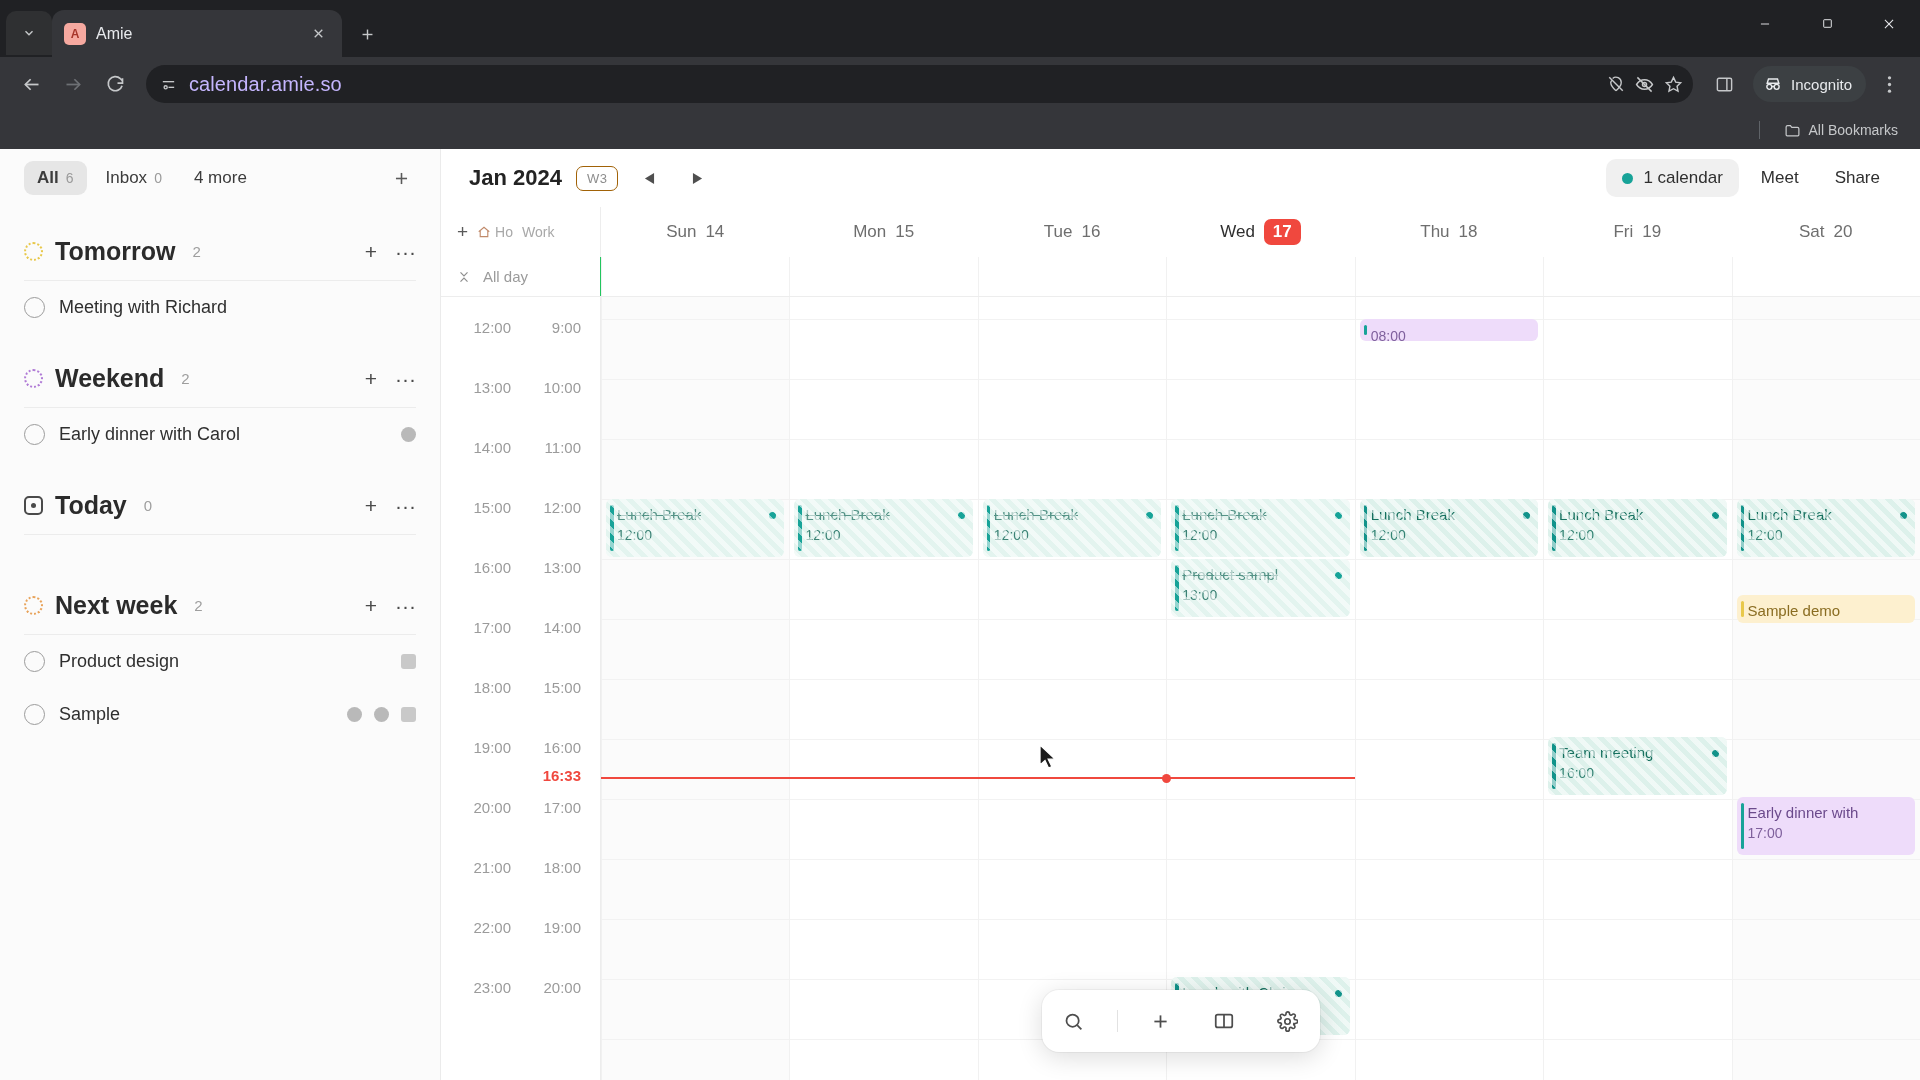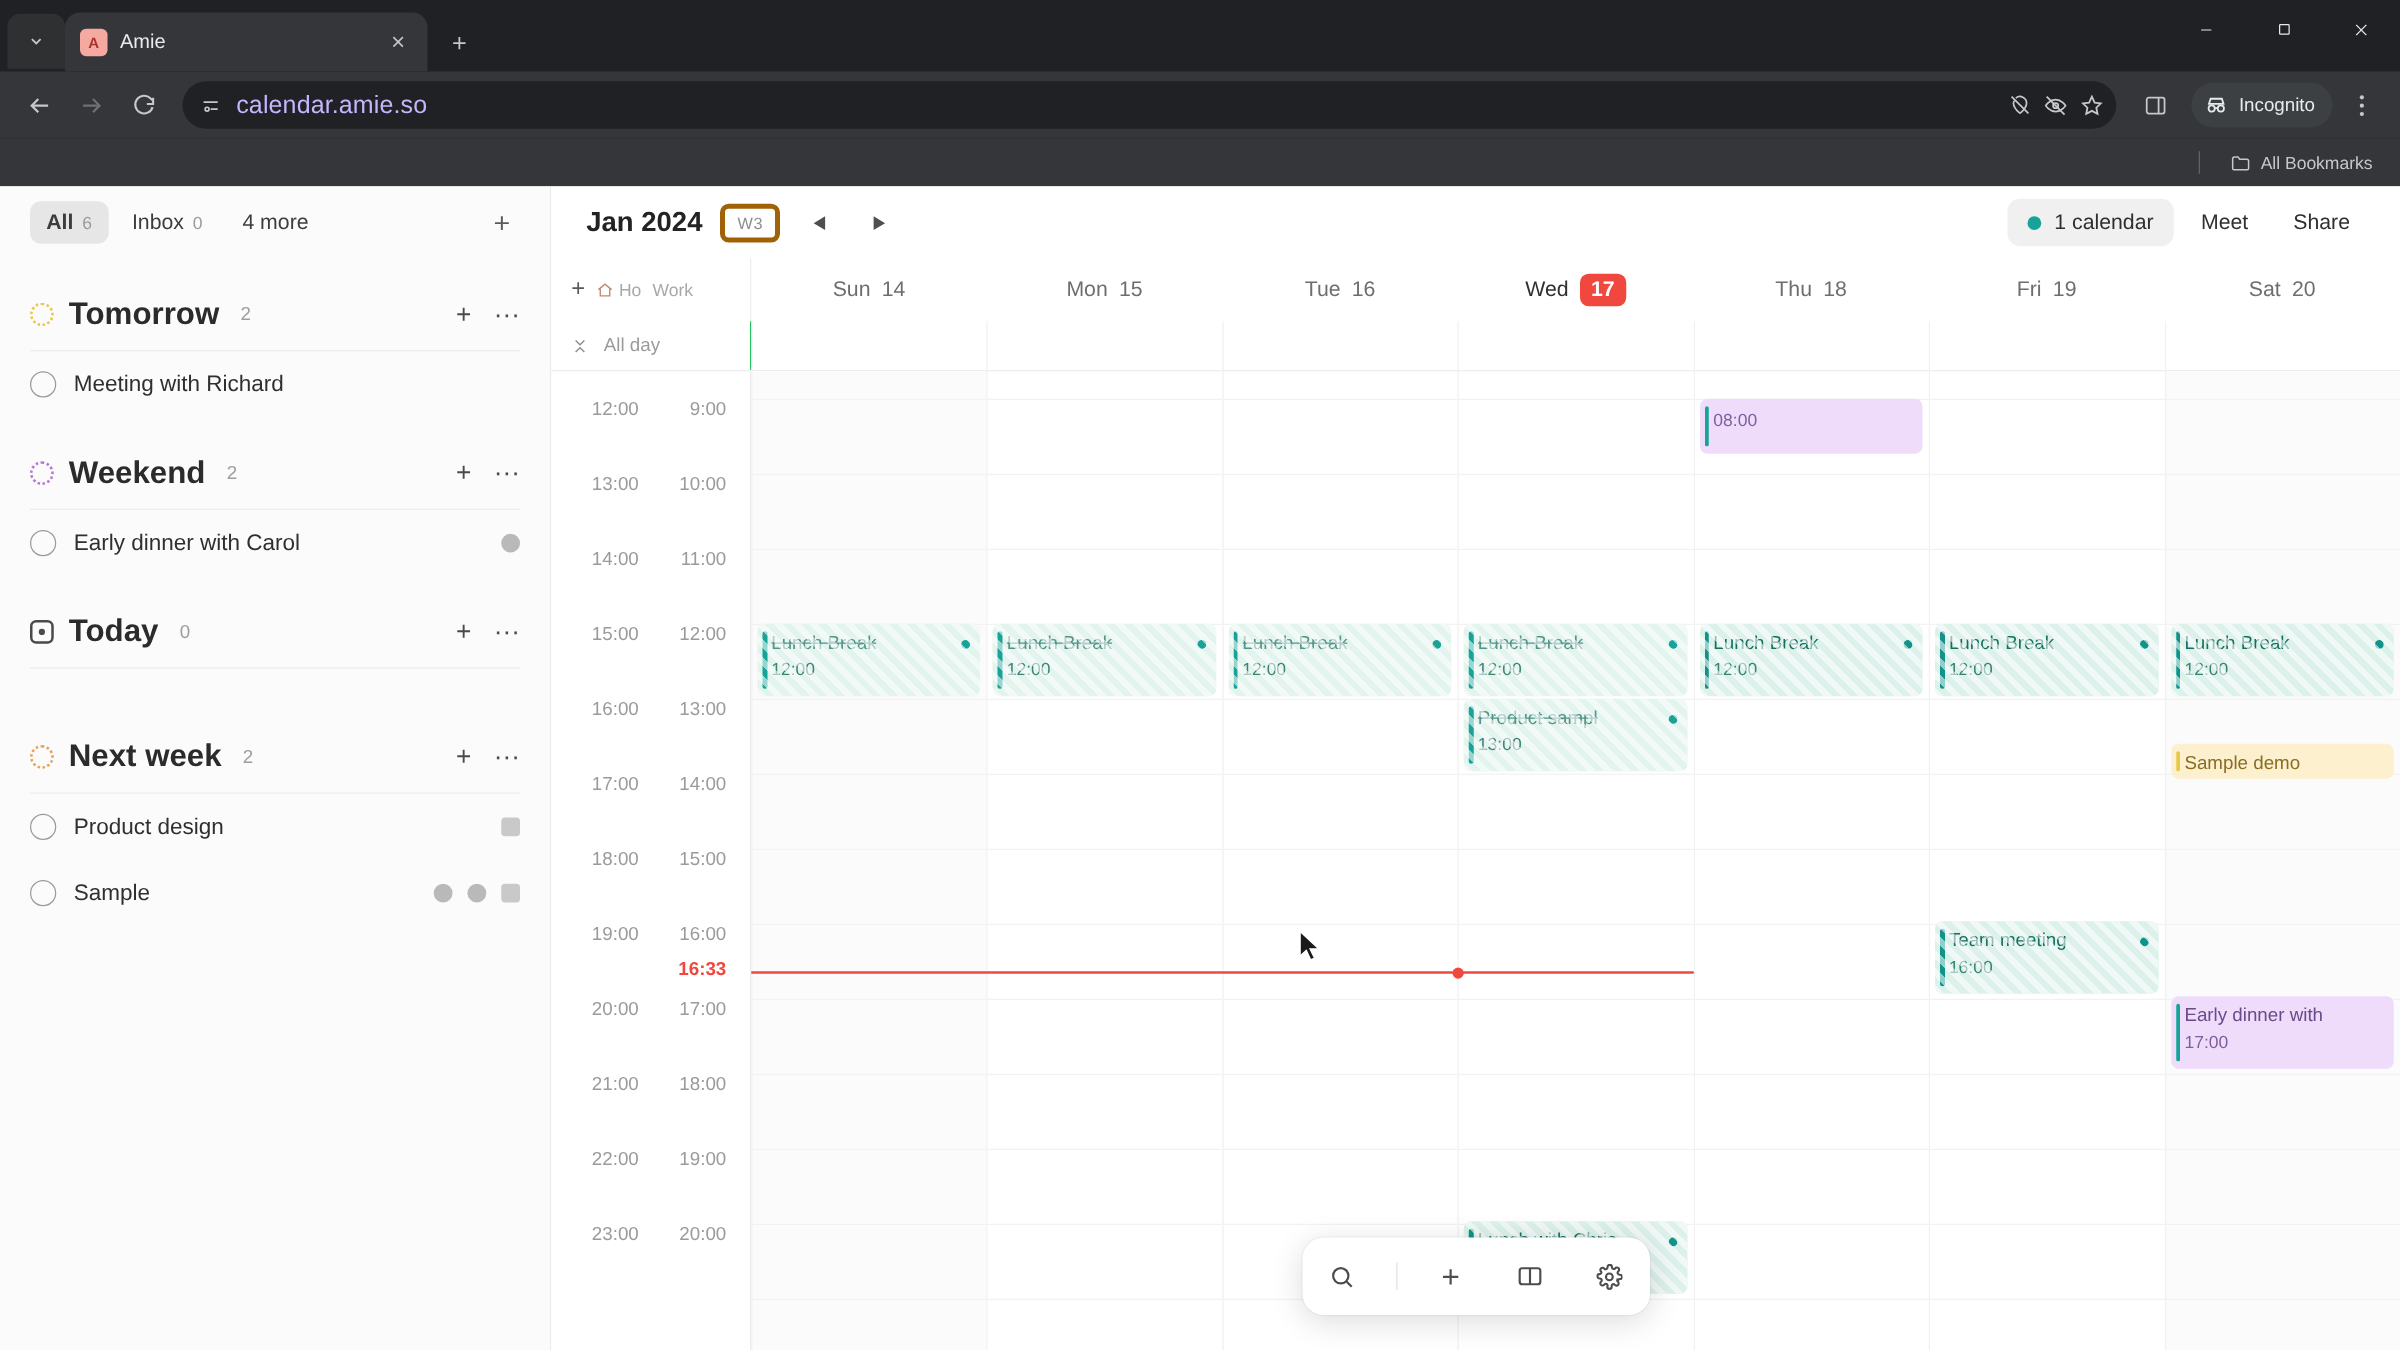--- a/index.html
+++ b/index.html
@@ -95,21 +95,21 @@
   .task-label { font-size: 18px; color: #2f2f2f; white-space: nowrap; }
   .task-icons { margin-left: auto; display: flex; gap: 12px; align-items: center; }
   .mini-ic { width: 15px; height: 15px; border-radius: 50%; background: #b9b9b9; display: block; flex: 0 0 auto; }
   .mini-ic.doc { border-radius: 3px; background: #c9c9c9; }
 
   
   .cal { flex: 1; display: flex; flex-direction: column; background: #ffffff; position: relative; overflow: hidden; }
 
   .cal-head { height: 58px; display: flex; align-items: center; padding: 0 26px 0 28px; gap: 14px; }
   .cal-month { font-size: 22px; font-weight: 700; color: #232323; }
-  .cal-wk { font-size: 13px; color: #8d8d8d; border: 4px solid #a16207; border-radius: 7px;
+  .cal-wk { font-size: 13px; color: #8d8d8d; border: 1px solid #a16207; border-radius: 7px;
     padding: 4px 10px; letter-spacing: .5px; }
   .cal-nav { width: 34px; height: 34px; display: flex; align-items: center; justify-content: center;
     color: #4f4f4f; font-size: 15px; border-radius: 7px; }
   .cal-head-right { margin-left: auto; display: flex; align-items: center; gap: 8px; }
   .cal-pill { display: flex; align-items: center; gap: 10px; background: #f0f0f0; border-radius: 10px;
     padding: 9px 16px; font-size: 17px; color: #2f2f2f; }
   .dot-teal { width: 11px; height: 11px; border-radius: 50%; background: #17a398; display: block; }
   .cal-link { font-size: 17px; color: #2f2f2f; padding: 9px 14px; border-radius: 10px; }
 
   .cal-days { height: 50px; display: flex; align-items: center; border-bottom: none; }
@@ -682,21 +682,21 @@
               <div class="hline" style="top: 202px;"></div>
               <div class="hline" style="top: 262px;"></div>
               <div class="hline" style="top: 322px;"></div>
               <div class="hline" style="top: 382px;"></div>
               <div class="hline" style="top: 442px;"></div>
               <div class="hline" style="top: 502px;"></div>
               <div class="hline" style="top: 562px;"></div>
               <div class="hline" style="top: 622px;"></div>
               <div class="hline" style="top: 682px;"></div>
               <div class="hline" style="top: 742px;"></div>
-              <div class="ev purple" style="top: 22px; height: 44px;">
+              <div class="ev purple" style="top: 22px; height: 22px;">
                 <span class="bar"></span>
                 <div class="ev-time">08:00</div>
               </div>
               <div class="ev green-strong hatch" style="top: 202px; height: 58px;">
                 <span class="bar"></span>
                 <div class="ev-title">
                   <span class="txt">Lunch Break</span>
                   <span class="ev-dot"></span>
                 </div>
                 <div class="ev-time">12:00</div>

